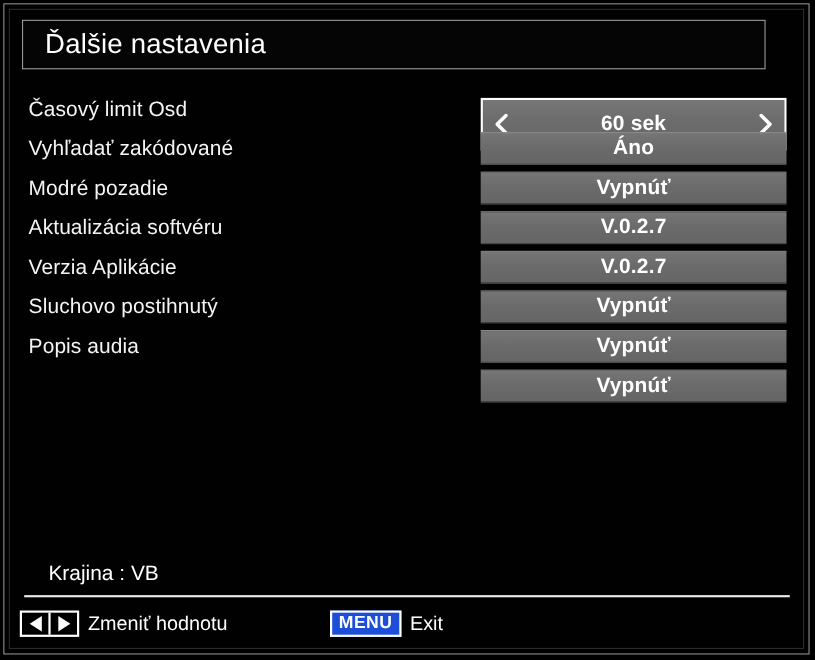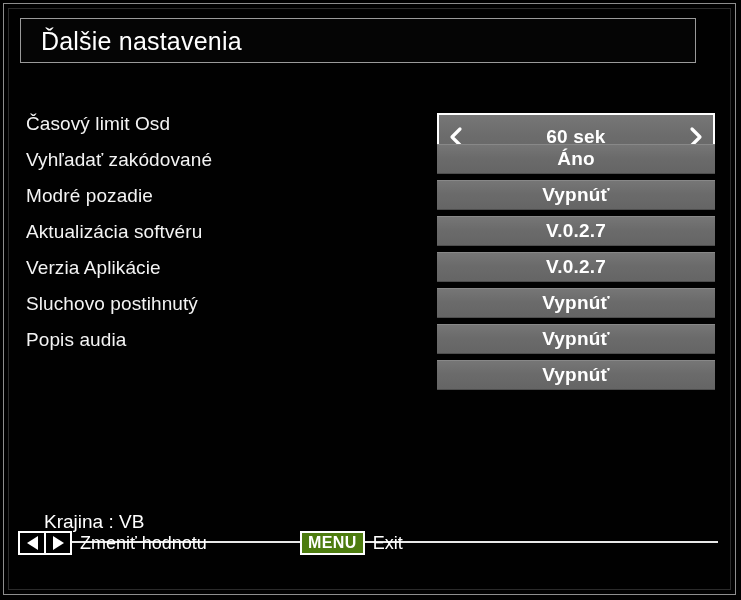--- a/index.html
+++ b/index.html
@@ -63,21 +63,20 @@
     letter-spacing: 0.2px;
     white-space: nowrap;
   }
 
   
   #settings-list {
     position: absolute;
     left: 0;
     top: 82px;
     width: 741px;
-    margin-top: 24px;
   }
   .row {
     position: relative;
     height: 36px;
   }
   .row-label {
     position: absolute;
     left: 26px;
     top: 50%;
     transform: translateY(-50%);
@@ -146,21 +145,21 @@
     position: absolute;
     left: 22px;
     top: 541px;
     width: 696px;
     height: 2px;
     background: #e8e8e8;
   }
   .footer {
     position: absolute;
     left: 0;
-    top: 530px;
+    top: 554px;
     width: 669px;
     height: 30px;
   }
   .hint {
     position: absolute;
     display: flex;
     align-items: center;
     height: 26px;
   }
   .hint-arrows {
@@ -199,21 +198,21 @@
   .tri.right { border-left: 11px solid #ffffff; }
 
   .menu-key {
     display: inline-flex;
     align-items: center;
     justify-content: center;
     border: 2px solid #ffffff;
     height: 24px;
     box-sizing: border-box;
     padding: 0 6px;
-    background: #4d7c0f;
+    background: #1d4ed8;
   }
   .menu-key span {
     color: #ffffff;
     font-size: 16px;
     font-weight: 700;
     letter-spacing: 0.4px;
     line-height: 1;
   }
   .hint-text {
     color: #ffffff;

